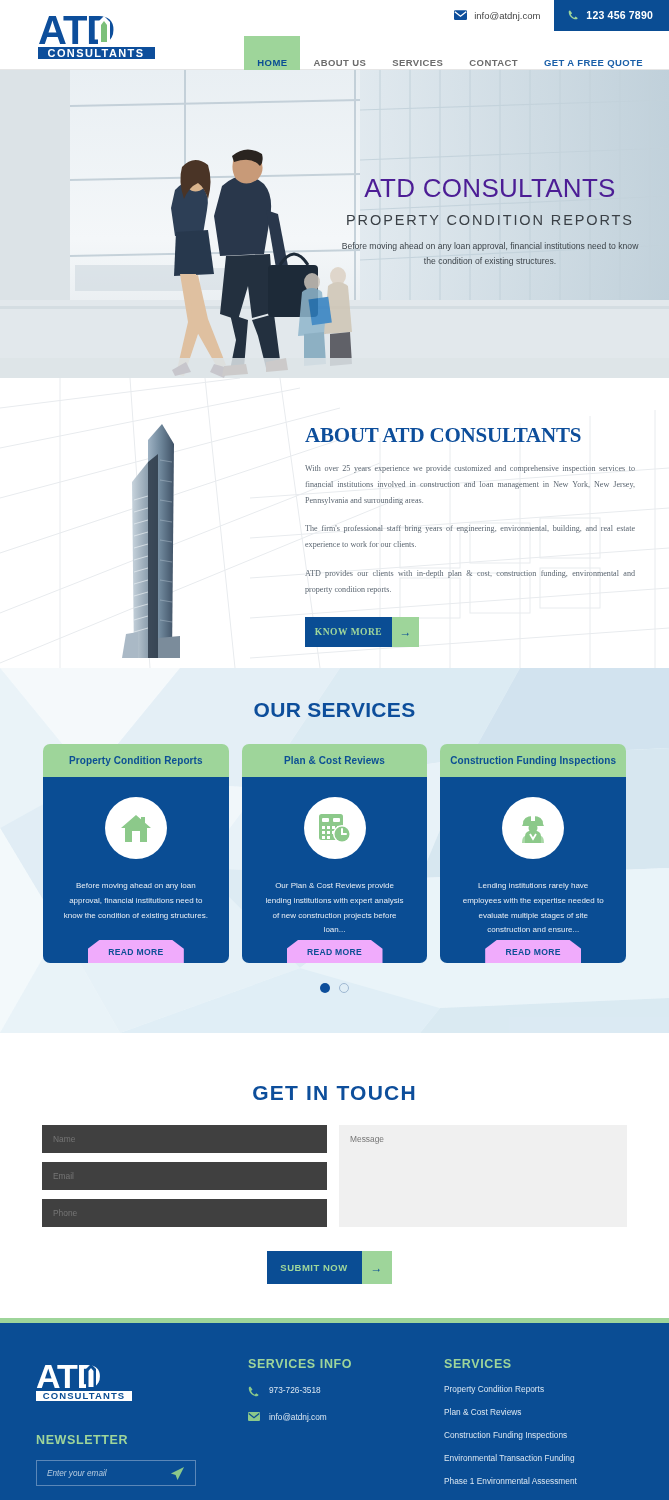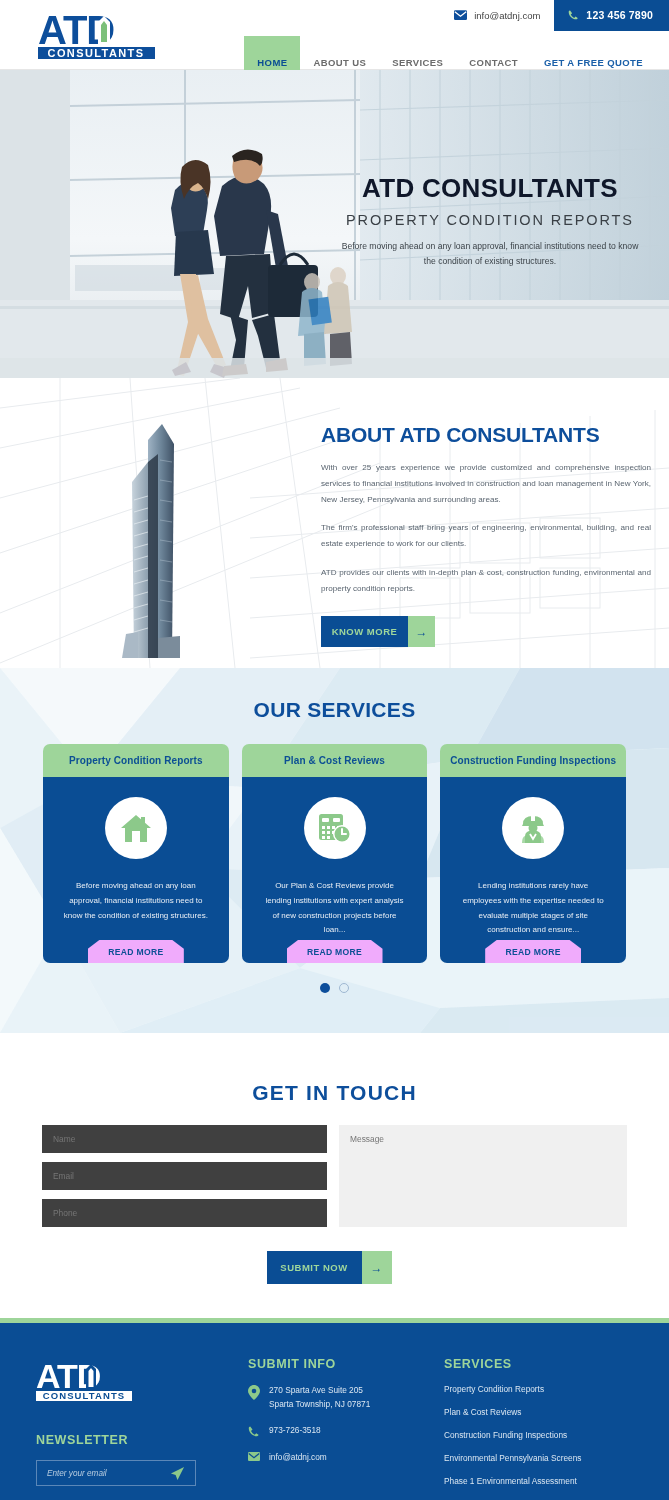--- a/index.html
+++ b/index.html
@@ -31,29 +31,29 @@
     font-size:9.5px; font-weight:bold; letter-spacing:.4px;
     color:#6b6b6b; text-decoration:none; padding:0 13px; height:52px;
   }
   .nav a.active { background:#9ed59a; color:#0a4d94; }
   .nav a.quote { color:#1a5fa8; padding-right:26px; }
 
   
   .hero { position:relative; height:308px; overflow:hidden; background:#cfd8de; }
   .hero-img { position:absolute; inset:0; }
   .hero-text { position:absolute; left:330px; top:104px; width:320px; text-align:center;}
-  .hero-title { font-size:26px; font-weight:bold; color:#0f172a; letter-spacing:.3px; line-height:1.1; }
+  .hero-title { font-size:26px; font-weight:normal; color:#4c1d95; letter-spacing:.3px; line-height:1.1; }
   .hero-sub { font-size:14.5px; color:#3a4046; letter-spacing:1.9px; margin-top:9px; }
   .hero-desc { font-size:8.6px; color:#3c4349; line-height:1.75; margin-top:11px; padding:0 6px;}
 
   
   .about { position:relative; height:290px; background:#fff; overflow:hidden; }
   .about-bg { position:absolute; inset:0; }
   .about-building { position:absolute; left:82px; top:22px; width:140px; height:262px; }
-  .about-inner { position:absolute; left:321px; top:45px; width:330px; }
+  .about-inner { position:absolute; left:305px; top:45px; width:330px;font-family:Liberation Serif, serif; }
   .about-title { font-size:21px; font-weight:bold; color:#0d4e9b; letter-spacing:-.2px; }
   .about-p { font-size:8.1px; color:#5a6570; line-height:1.95; margin-top:13px; text-align:justify; }
   .btn-split { display:flex; margin-top:20px; width:115px; }
   .btn-main {
     background:#0a4d94; color:#9fd79b; font-size:9.5px; font-weight:bold;
     letter-spacing:.5px; padding:10px 0; width:87px; text-align:center;
   }
   .btn-arrow {
     background:#9ed59a; width:27px; display:flex; align-items:center; justify-content:center;
     color:#0a4d94; font-size:12px;
@@ -490,49 +490,39 @@
       <div class="foot-h news-h">NEWSLETTER</div>
       <div class="news-box">
         <input type="text" placeholder="Enter your email" style="">
         <svg width="15" height="15" viewBox="0 0 16 16">
           <path d="M15 1 L1 8 L6 9.5 L15 1 Z M6 9.5 L8 15 L15 1 Z" fill="#8cc98a"></path>
         </svg>
       </div>
     </div>
 
     <div class="fcol2">
-      <div class="foot-h">SUBMIT INFO</div>
-      <div class="ci-row">
-        <svg class="ci-ico" viewBox="0 0 12 15">
-          <path d="M6 0 C2.7 0 0 2.7 0 6 C0 10 6 15 6 15 C6 15 12 10 12 6 C12 2.7 9.3 0 6 0 Z" fill="#8cc98a"></path>
-          <circle cx="6" cy="6" r="2.3" fill="#0a4d94"></circle>
-        </svg>
-        <div class="ci-txt">
-          <div>270 Sparta Ave Suite 205</div>
-          <div>Sparta Township, NJ 07871</div>
-        </div>
-      </div>
+      <div class="foot-h">SERVICES INFO</div>
       <div class="ci-row">
         <svg class="ci-ico" viewBox="0 0 16 16">
           <path d="M3 2c-1 0-2 1-2 2 0 6 5 11 11 11 1 0 2-1 2-2l-3-2-2 2c-2-1-4-3-5-5l2-2z" fill="#8cc98a"></path>
         </svg>
         <div class="ci-txt">973-726-3518</div>
       </div>
       <div class="ci-row">
         <svg class="ci-ico" viewBox="0 0 16 12">
           <rect x="0" y="0" width="16" height="12" rx="1.5" fill="#8cc98a"></rect>
           <path d="M1 2 L8 7.5 L15 2" stroke="#0a4d94" stroke-width="1.6" fill="none"></path>
         </svg>
         <div class="ci-txt">info@atdnj.com</div>
       </div>
     </div>
 
     <div class="fcol3">
       <div class="foot-h">SERVICES</div>
       <a href="#" class="svc-link">Property Condition Reports</a>
       <a href="#" class="svc-link">Plan &amp; Cost Reviews</a>
       <a href="#" class="svc-link">Construction Funding Inspections</a>
-      <a href="#" class="svc-link">Environmental Pennsylvania Screens</a>
+      <a href="#" class="svc-link">Environmental Transaction Funding</a>
       <a href="#" class="svc-link">Phase 1 Environmental Assessment</a>
     </div>
 
   </div>
 </div>
 
 </body></html>

